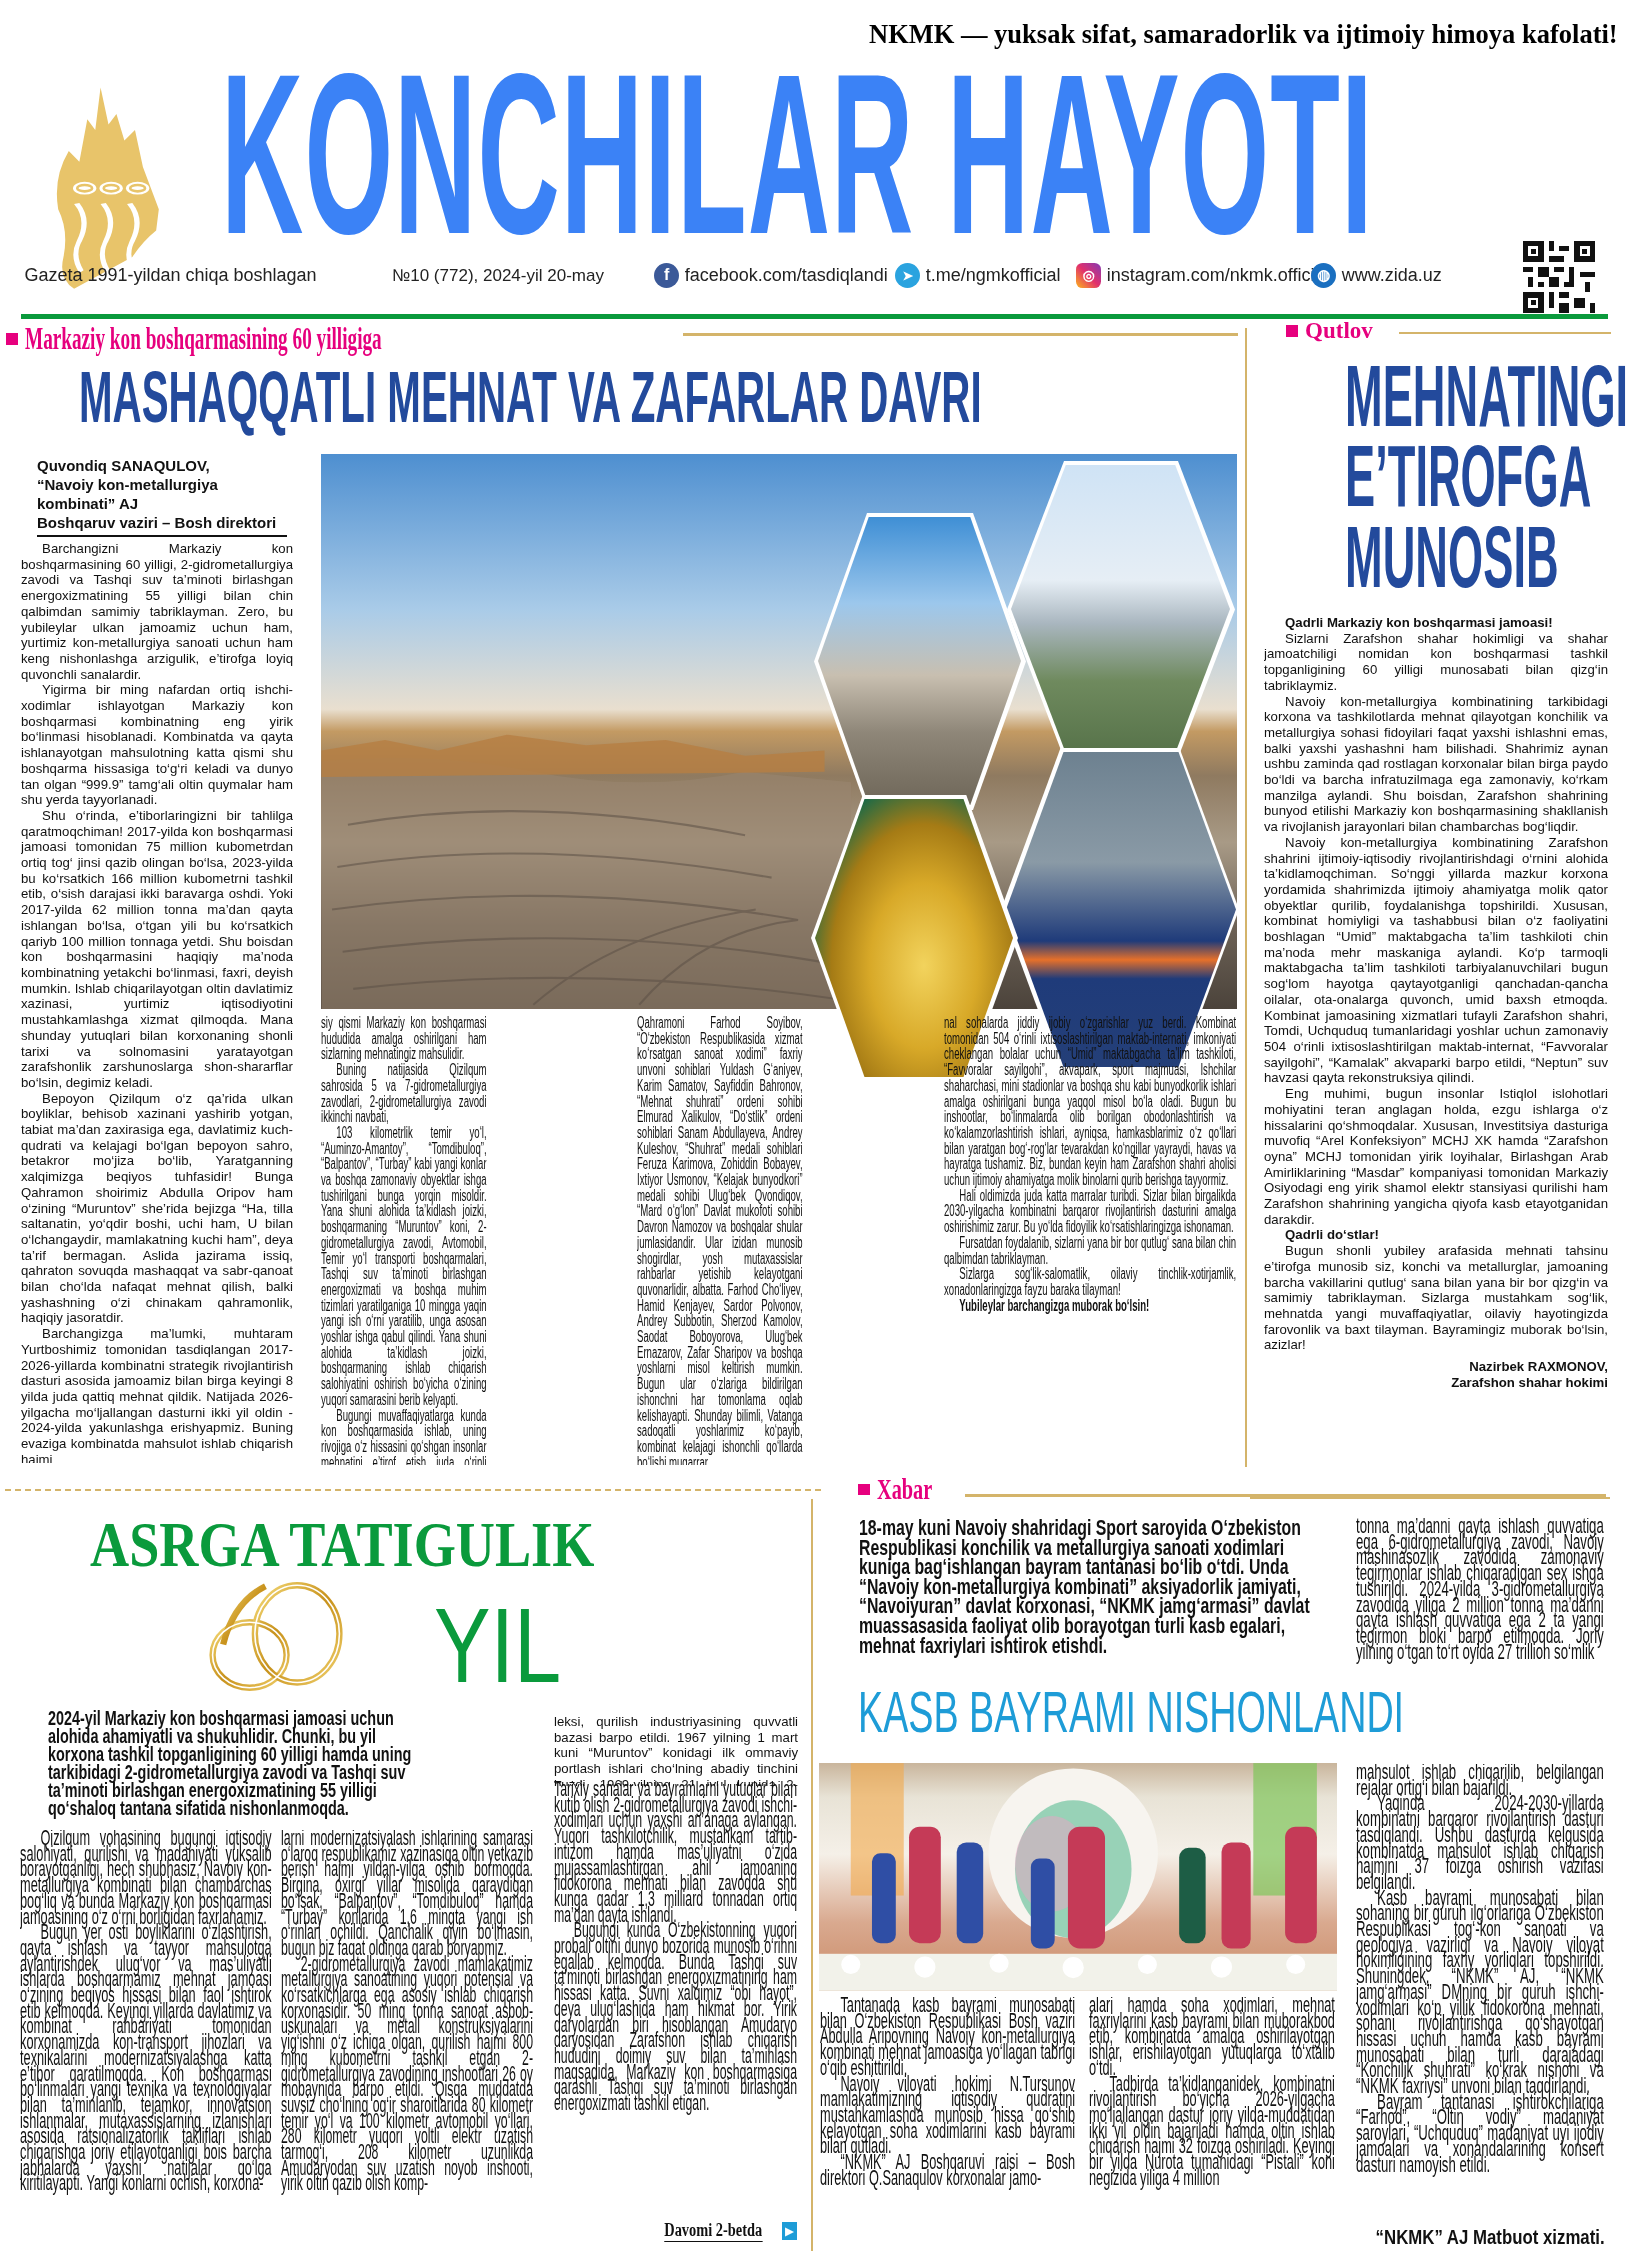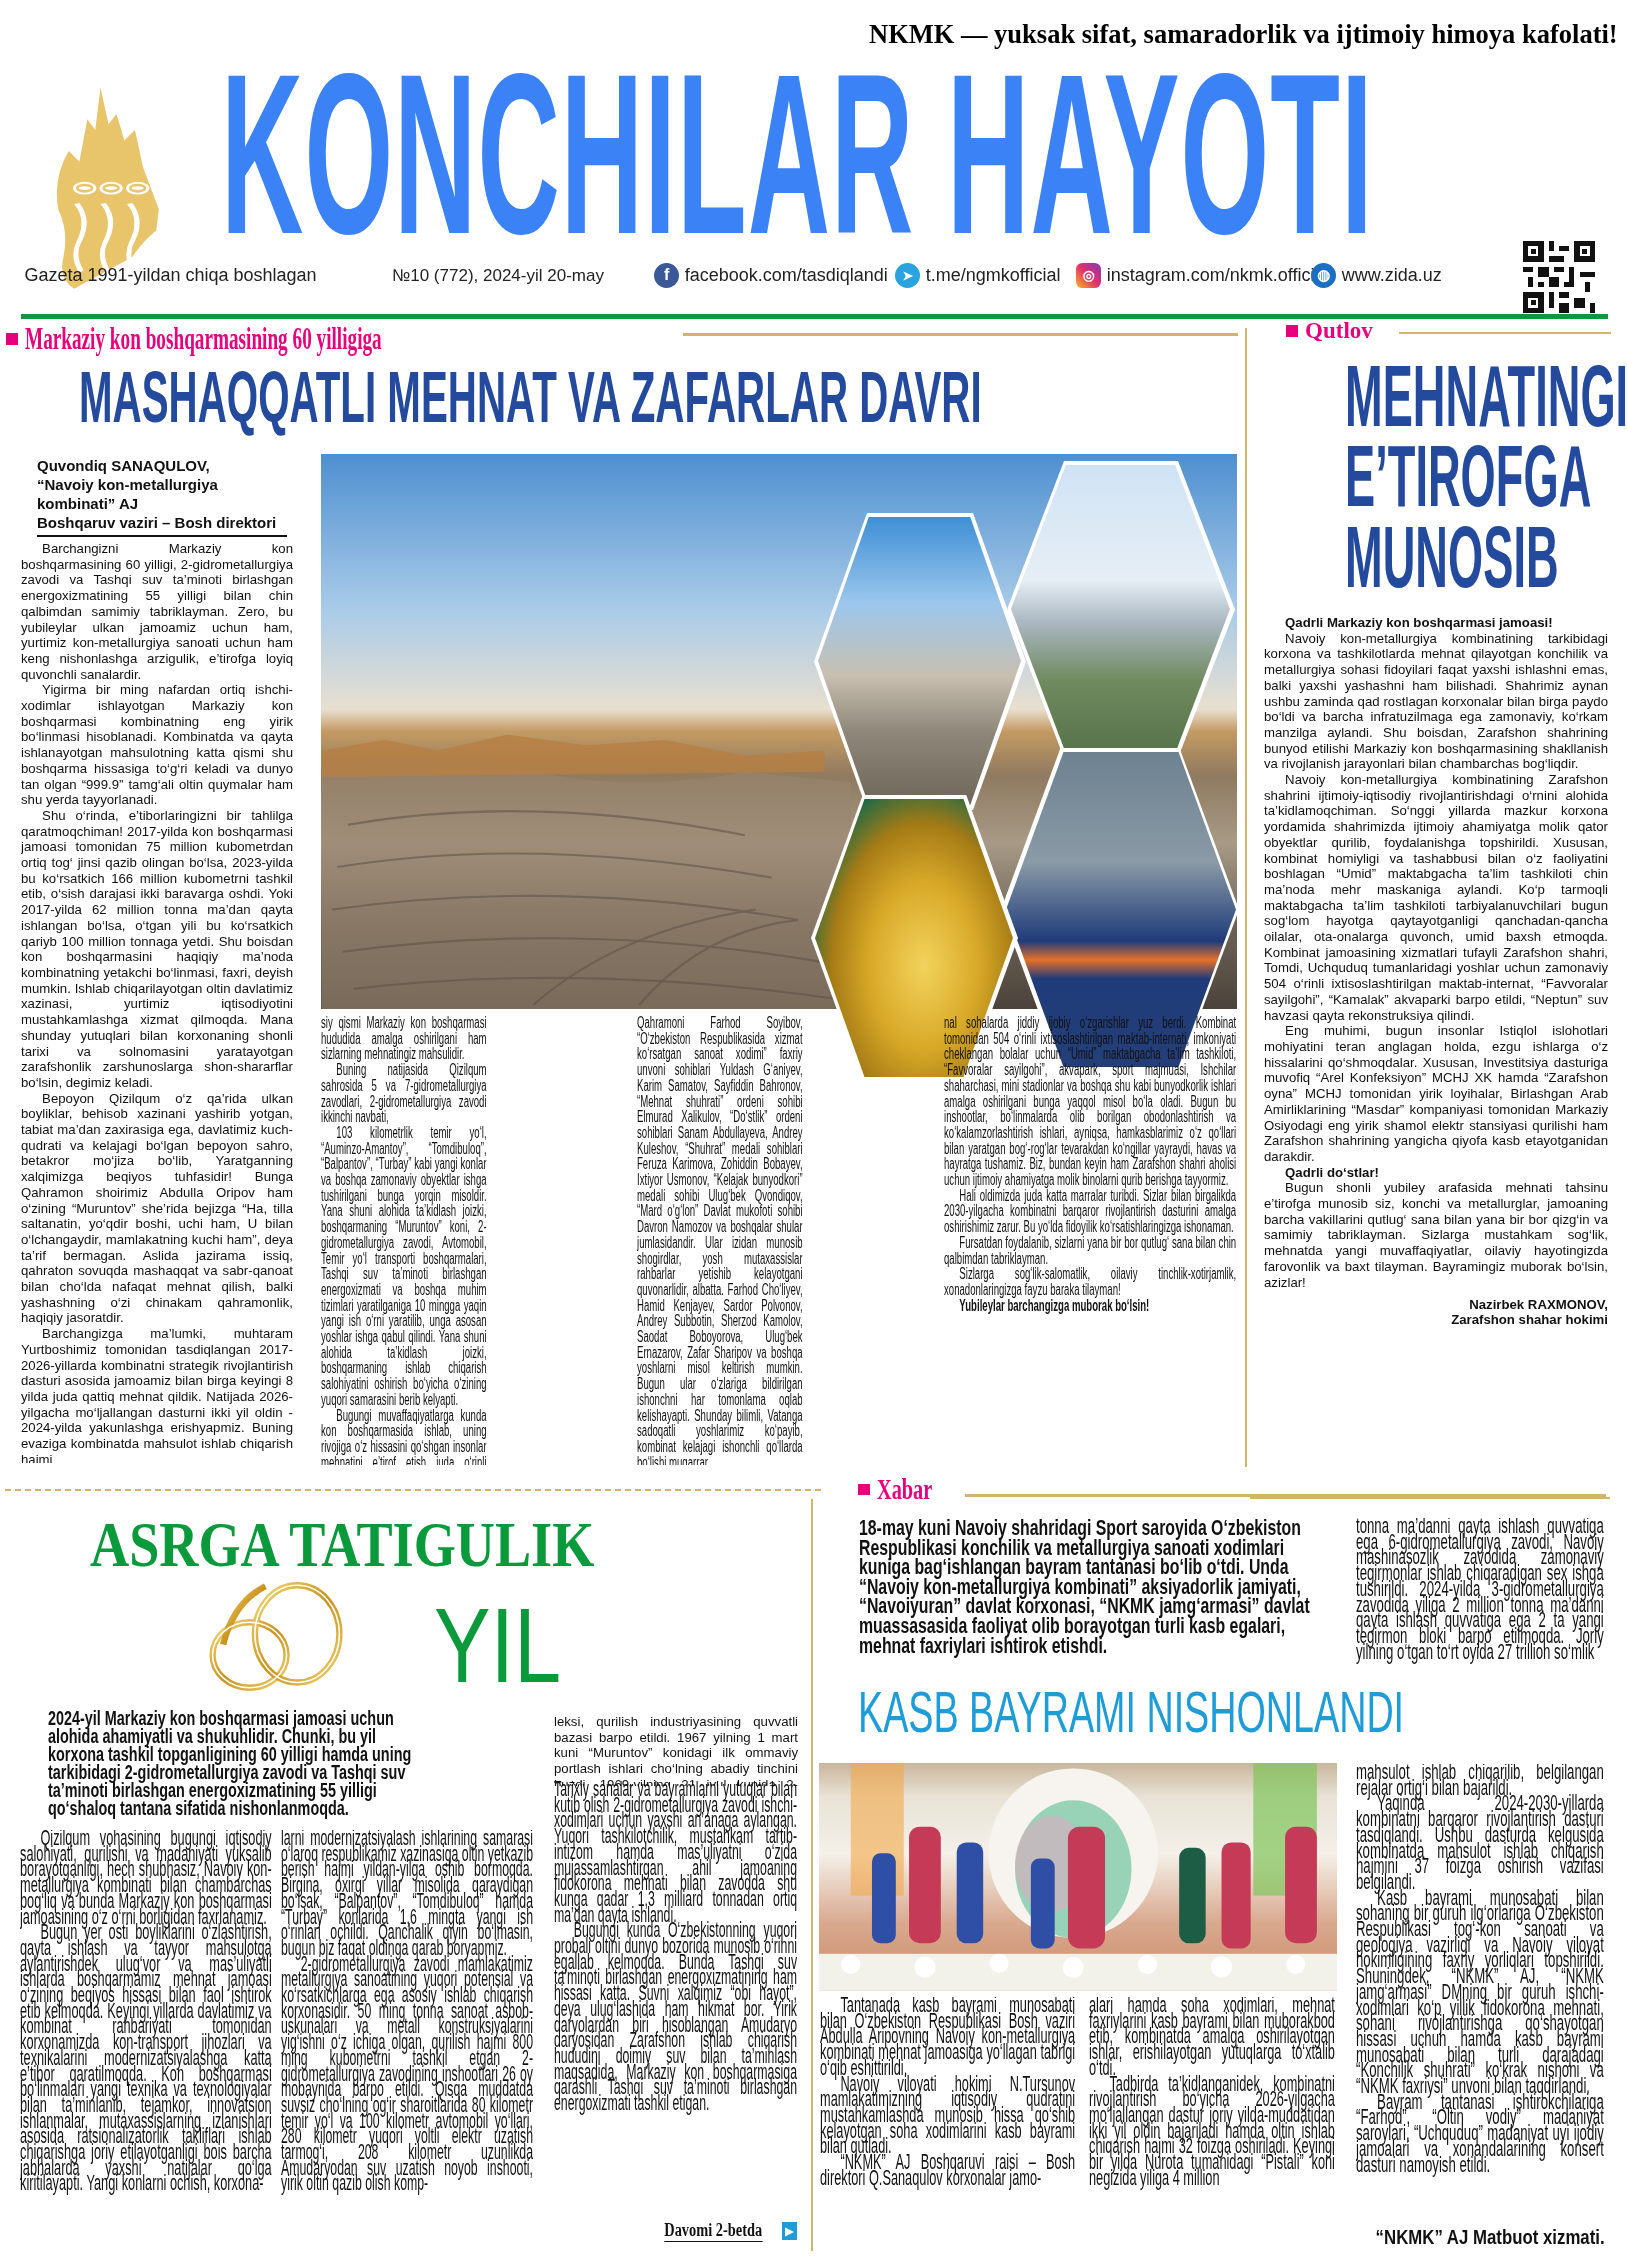--- a/index.html
+++ b/index.html
@@ -188,20 +188,21 @@
 <div class="abs tagline" style="left:1399px;top:332px;width:212px;height:2.1px"></div>
 
 <div class="abs" style="left:1261px;top:350px;width:350px;text-align:center">
   <div class="h-blue" style="font-size:87px;line-height:91px;transform:scaleX(0.52);transform-origin:center top">MEHNATINGIZ</div>
   <div class="h-blue" style="font-size:87px;line-height:91px;transform:scaleX(0.52);transform-origin:center top;margin-top:-10.6px">E’TIROFGA</div>
   <div class="h-blue" style="font-size:87px;line-height:91px;transform:scaleX(0.52);transform-origin:center top;margin-top:-10.6px">MUNOSIB</div>
 </div>
 
 <div class="col" style="left:1264px;top:615px;width:344px;height:837px;font-size:13.2px;line-height:15.7px;overflow:hidden">
   <p class="bold">Qadrli Markaziy kon boshqarmasi jamoasi!</p>
+  <p>Sizlarni Zarafshon shahar hokimligi va shahar jamoatchiligi nomidan kon boshqarmasi tashkil topganligining 60 yilligi munosabati bilan qizg‘in tabriklaymiz.</p>
     <p>Navoiy kon-metallurgiya kombinatining tarkibidagi korxona va tashkilotlarda mehnat qilayotgan konchilik va metallurgiya sohasi fidoyilari faqat yaxshi ishlashni emas, balki yaxshi yashashni ham bilishadi. Shahrimiz aynan ushbu zaminda qad rostlagan korxonalar bilan birga paydo bo‘ldi va barcha infratuzilmaga ega zamonaviy, ko‘rkam manzilga aylandi. Shu boisdan, Zarafshon shahrining bunyod etilishi Markaziy kon boshqarmasining shakllanish va rivojlanish jarayonlari bilan chambarchas bog‘liqdir.</p>
     <p>Navoiy kon-metallurgiya kombinatining Zarafshon shahrini ijtimoiy-iqtisodiy rivojlantirishdagi o‘rnini alohida ta’kidlamoqchiman. So‘nggi yillarda mazkur korxona yordamida shahrimizda ijtimoiy ahamiyatga molik qator obyektlar qurilib, foydalanishga topshirildi. Xususan, kombinat homiyligi va tashabbusi bilan o‘z faoliyatini boshlagan “Umid” maktabgacha ta’lim tashkiloti chin ma’noda mehr maskaniga aylandi. Ko‘p tarmoqli maktabgacha ta’lim tashkiloti tarbiyalanuvchilari bugun sog‘lom hayotga qaytayotganligi qanchadan-qancha oilalar, ota-onalarga quvonch, umid baxsh etmoqda. Kombinat jamoasining xizmatlari tufayli Zarafshon shahri, Tomdi, Uchquduq tumanlaridagi yoshlar uchun zamonaviy 504 o‘rinli ixtisoslashtirilgan maktab-internat, “Favvoralar sayilgohi”, “Kamalak” akvaparki barpo etildi, “Neptun” suv havzasi qayta rekonstruksiya qilindi.</p>
     <p>Eng muhimi, bugun insonlar Istiqlol islohotlari mohiyatini teran anglagan holda, ezgu ishlarga o‘z hissalarini qo‘shmoqdalar. Xususan, Investitsiya dasturiga muvofiq “Arel Konfeksiyon” MCHJ XK hamda “Zarafshon oyna” MCHJ tomonidan yirik loyihalar, Birlashgan Arab Amirliklarining “Masdar” kompaniyasi tomonidan Markaziy Osiyodagi eng yirik shamol elektr stansiyasi qurilishi ham Zarafshon shahrining yangicha qiyofa kasb etayotganidan darakdir.</p>
   <p class="bold">Qadrli do‘stlar!</p>
   <p>Bugun shonli yubiley arafasida mehnati tahsinu e’tirofga munosib siz, konchi va metallurglar, jamoaning barcha vakillarini qutlug‘ sana bilan yana bir bor qizg‘in va samimiy tabriklayman. Sizlarga mustahkam sog‘lik, mehnatda yangi muvaffaqiyatlar, oilaviy hayotingizda farovonlik va baxt tilayman. Bayramingiz muborak bo‘lsin, azizlar!</p>
   <div style="text-align:right;font-weight:bold;margin-top:6.4px">
     <div>Nazirbek RAXMONOV,</div>
     <div>Zarafshon shahar hokimi</div>
   </div>
 </div>

